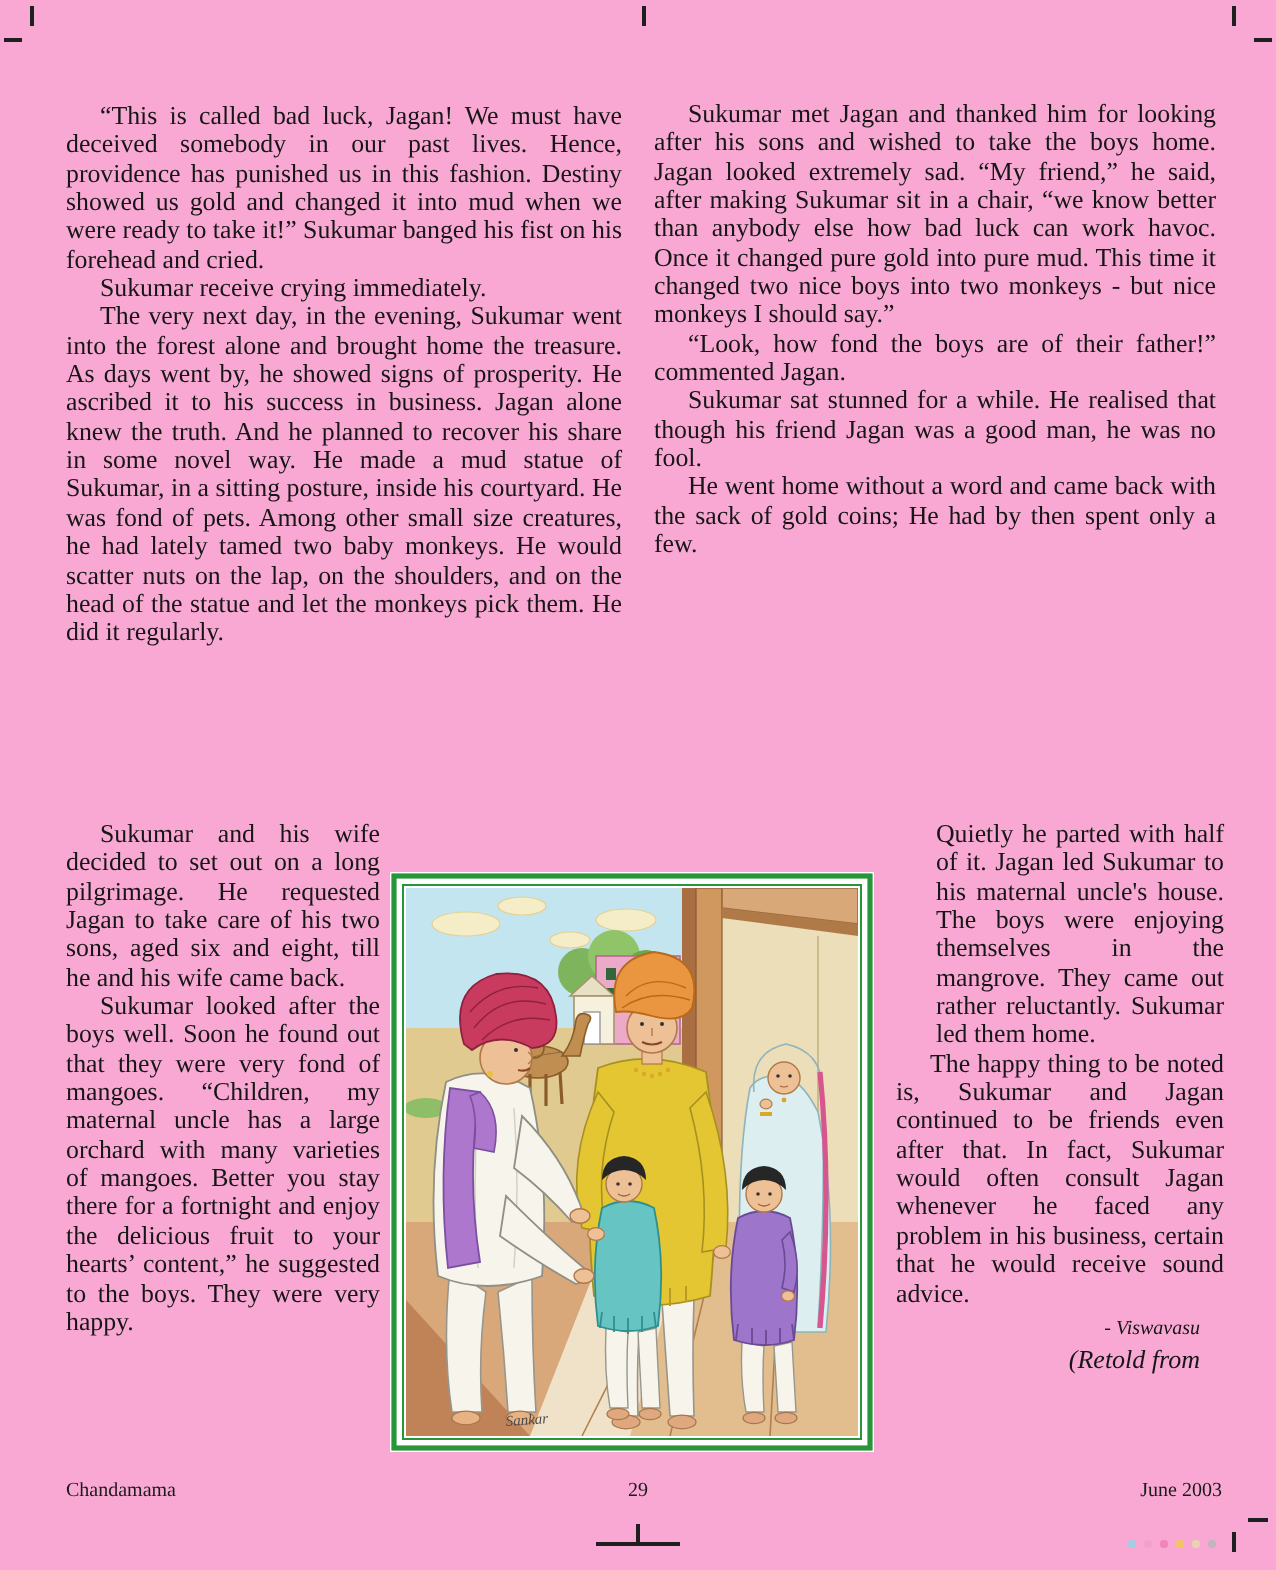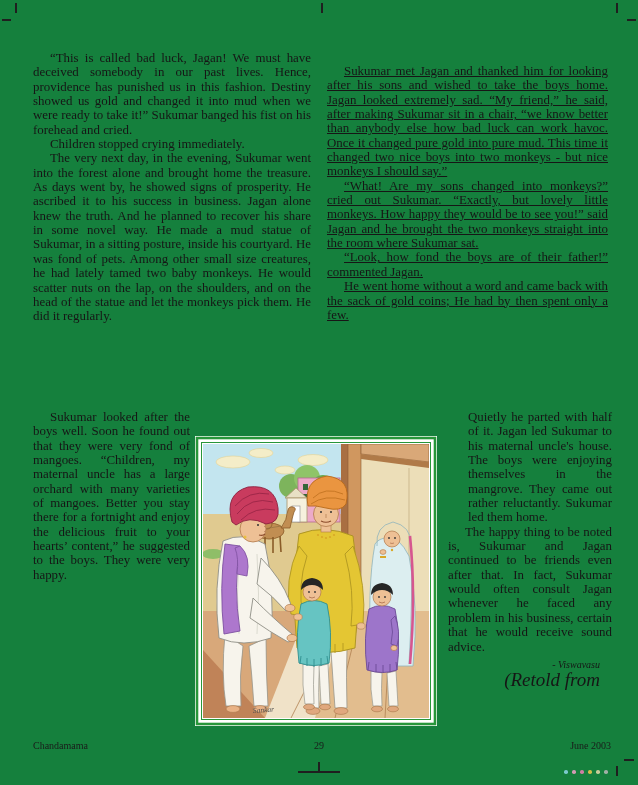--- a/index.html
+++ b/index.html
@@ -1,29 +1,29 @@
 <!DOCTYPE html>
 <html><head>
 <meta charset="utf-8">
 <style>
   html, body { margin: 0; padding: 0; background: #ffffff; }
   .page {
     position: relative; width: 638px; height: 785px;
-    background: #15803d; overflow: hidden;
+    background: #f9a8d4; overflow: hidden;
     font-family: "Liberation Serif", serif; color: #141414;
   }
   .textblock {
     position: absolute; font-size: 12.9px; line-height: 14.35px;
     text-align: justify; color: #161616;
   }
   .textblock p { margin: 0; text-indent: 17px; }
   .textblock p.noindent { text-indent: 0; margin-left: 20px; }
   .attribution { text-align: right; padding-right: 12px; margin-top: 3px; line-height: 15.2px; }
   .attr-author { font-weight: normal; font-style: italic; font-size: 10px; }
-  .attr-line   { font-style: italic; font-size: 19px; }
+  .attr-line   { font-style: italic; font-size: 13px; }
   .footer-left, .footer-center, .footer-right {
     position: absolute; top: 740px; font-size: 10px; color: #1a1a1a;
   }
   .footer-left  { left: 33px; }
   .footer-center{ left: 0; width: 638px; text-align: center; }
   .footer-right { right: 27px; }
   .mark { position: absolute; background: #1f1f1f; }
   .regdot { position: absolute; top: 0; width: 3.6px; height: 3.6px; border-radius: 50%; opacity: .85; }
   .regrow { position: absolute; left: 564px; top: 770px; width: 52px; height: 4px; }
   svg.illustration { position: absolute; left: 195px; top: 436px; }
@@ -34,32 +34,33 @@
 <div class="page">
 
   <div class="mark" style="left:15px; top:3px; width:2px; height:10px;"></div>
   <div class="mark" style="left:321px; top:3px; width:2px; height:10px;"></div>
   <div class="mark" style="left:616px; top:3px; width:2px; height:10px;"></div>
   <div class="mark" style="left:2px; top:19px; width:9px; height:2px;"></div>
   <div class="mark" style="left:627px; top:19px; width:9px; height:2px;"></div>
 
   <div class="textblock" style="left:33px; top:51px; width:278px;">
     <p>“This is called bad luck, Jagan! We must have deceived somebody in our past lives. Hence, providence has punished us in this fashion. Destiny showed us gold and changed it into mud when we were ready to take it!” Sukumar banged his fist on his forehead and cried.</p>
-    <p>Children stopped crying immediately.</p>
+    <p>Sukumar receive crying immediately.</p>
     <p>The very next day, in the evening, Sukumar went into the forest alone and brought home the treasure. As days went by, he showed signs of prosperity. He ascribed it to his success in business. Jagan alone knew the truth. And he planned to recover his share in some novel way. He made a mud statue of Sukumar, in a sitting posture, inside his courtyard. He was fond of pets. Among other small size creatures, he had lately tamed two baby monkeys. He would scatter nuts on the lap, on the shoulders, and on the head of the statue and let the monkeys pick them. He did it regularly.</p>
   </div>
 
   <div class="textblock" style="left:33px; top:410px; width:157px;">
+    <p>Sukumar and his wife decided to set out on a long pilgrimage. He requested Jagan to take care of his two sons, aged six and eight, till he and his wife came back.</p>
     <p>Sukumar looked after the boys well. Soon he found out that they were very fond of mangoes. “Children, my maternal uncle has a large orchard with many varieties of mangoes. Better you stay there for a fortnight and enjoy the delicious fruit to your hearts’ content,” he suggested to the boys. They were very happy.</p>
   </div>
 
-  <div class="textblock" style="left:327px; top:64px; width:281px;text-decoration:underline;">
+  <div class="textblock" style="left:327px; top:50px; width:281px;">
     <p>Sukumar met Jagan and thanked him for looking after his sons and wished to take the boys home. Jagan looked extremely sad. “My friend,” he said, after making Sukumar sit in a chair, “we know better than anybody else how bad luck can work havoc. Once it changed pure gold into pure mud. This time it changed two nice boys into two monkeys - but nice monkeys I should say.”</p>
-    <p>“What! Are my sons changed into monkeys?” cried out Sukumar. “Exactly, but lovely little monkeys. How happy they would be to see you!” said Jagan and he brought the two monkeys straight into the room where Sukumar sat.</p>
     <p>“Look, how fond the boys are of their father!” commented Jagan.</p>
+    <p>Sukumar sat stunned for a while. He realised that though his friend Jagan was a good man, he was no fool.</p>
     <p>He went home without a word and came back with the sack of gold coins; He had by then spent only a few.</p>
   </div>
 
   <div class="textblock" style="left:448px; top:410px; width:164px;">
     <p class="noindent">Quietly he parted with half of it. Jagan led Sukumar to his maternal uncle's house. The boys were enjoying themselves in the mangrove. They came out rather reluctantly. Sukumar led them home.</p>
     <p>The happy thing to be noted is, Sukumar and Jagan continued to be friends even after that. In fact, Sukumar would often consult Jagan whenever he faced any problem in his business, certain that he would receive sound advice.</p>
     <div class="attribution">
       <div class="attr-author">- Viswavasu</div>
       <div class="attr-line">(Retold from</div>
     </div>

